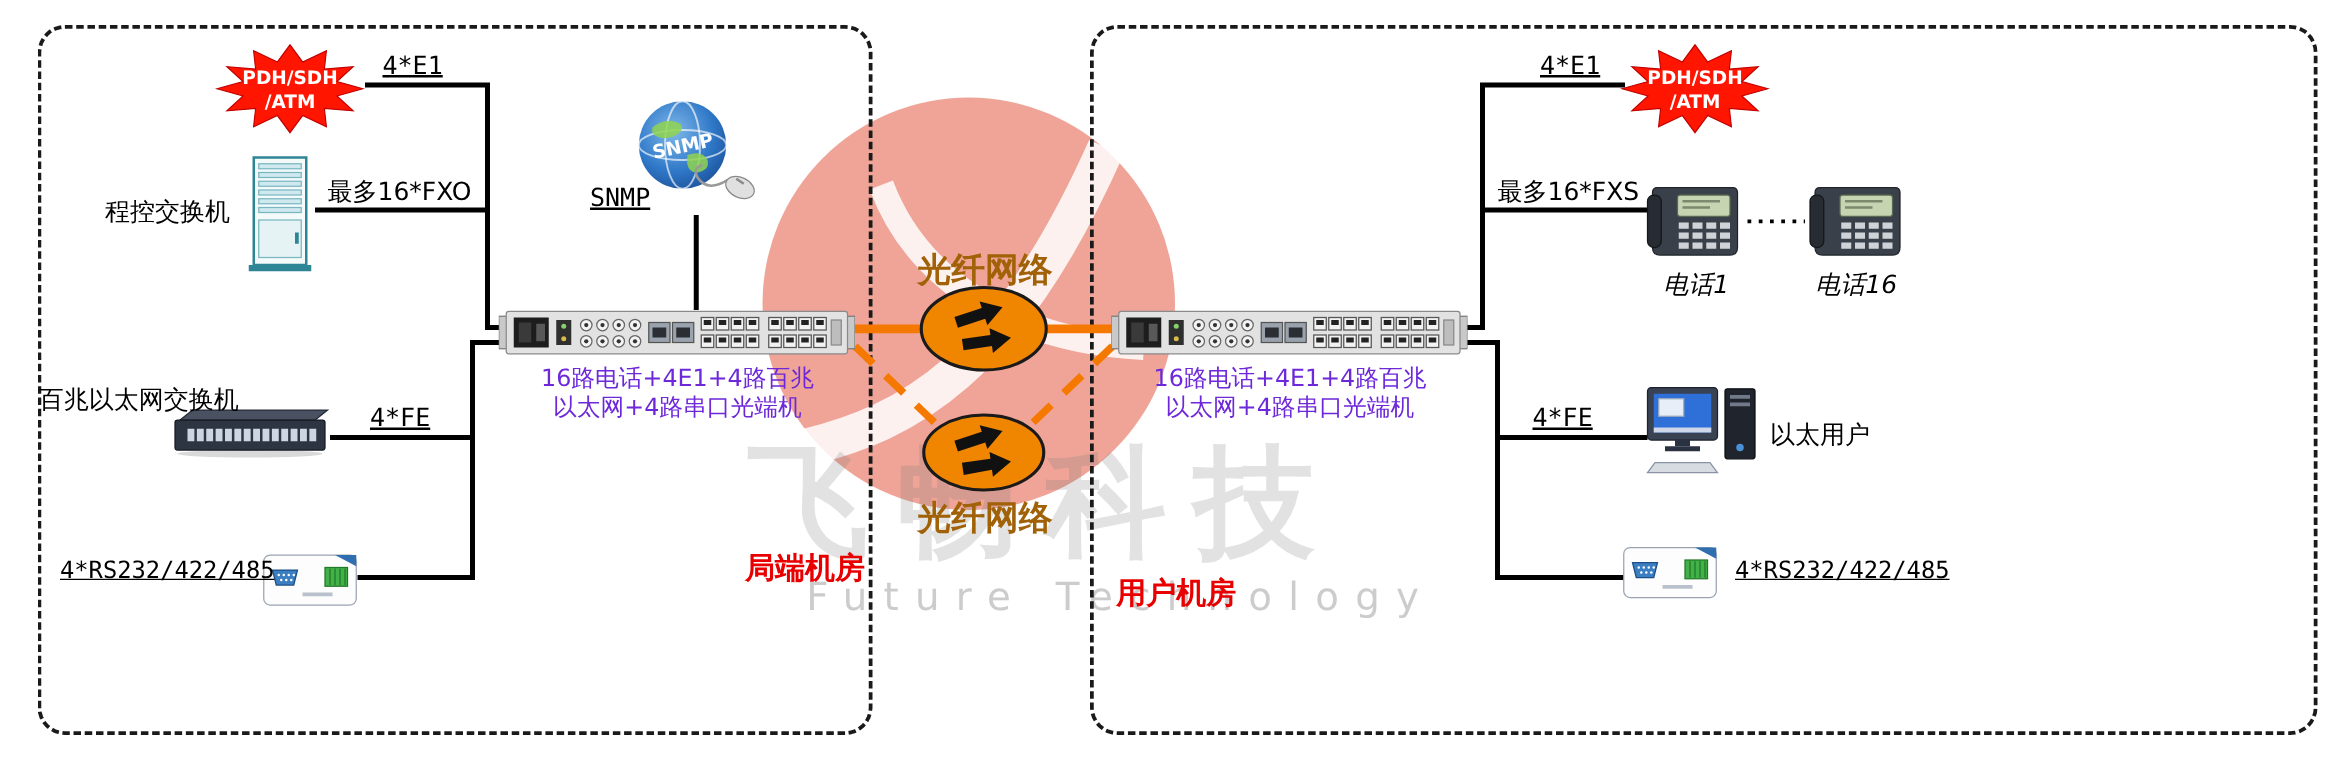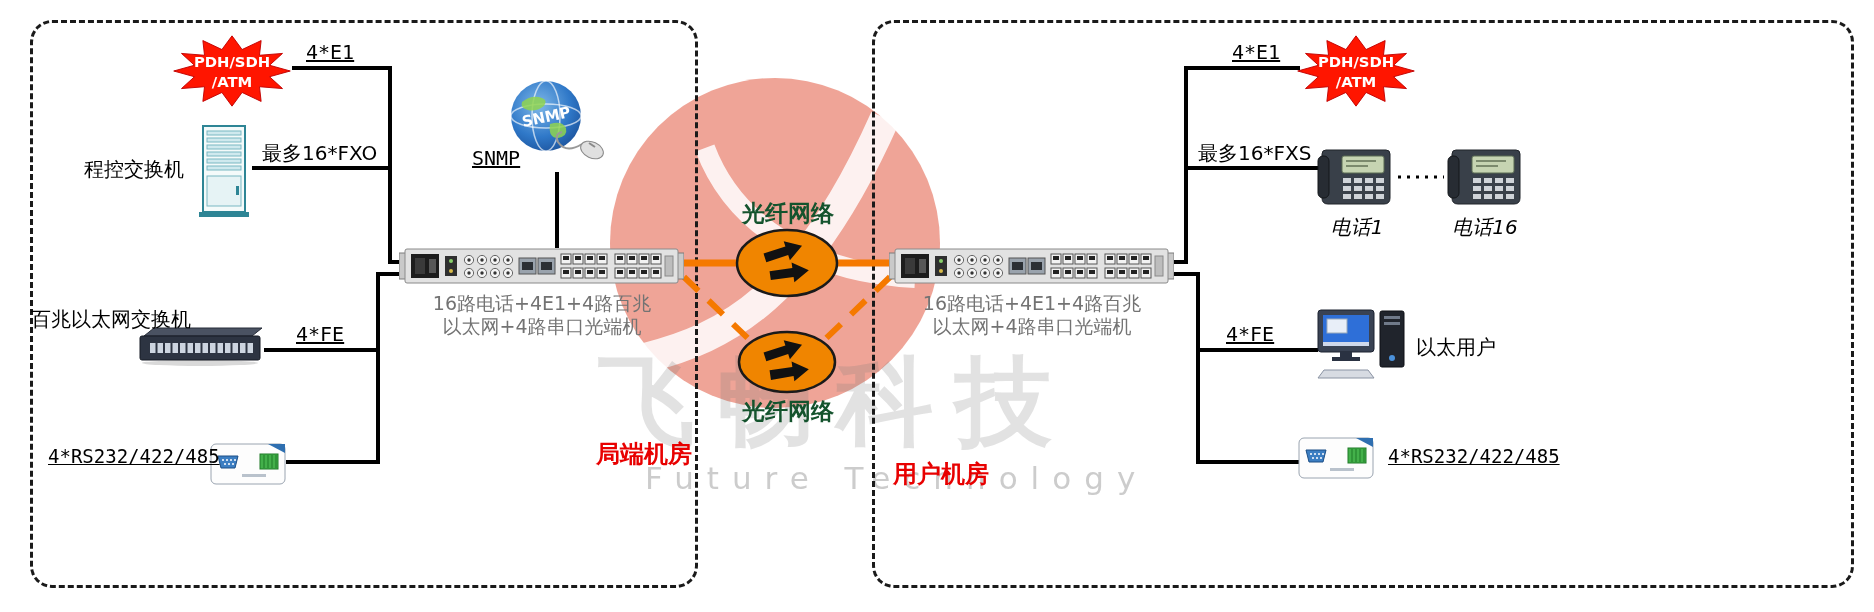--- a/index.html
+++ b/index.html
@@ -8,23 +8,23 @@
     position:relative; width:1874px; height:612px; overflow:hidden;
     background:#ffffff;
     font-family:"DejaVu Sans","Liberation Sans",sans-serif;
     color:#000;
   }
   .room-box { position:absolute; border:3px dashed #1a1a1a; border-radius:22px; z-index:1; }
   #lines   { position:absolute; left:0; top:0; z-index:2; }
   .device  { position:absolute; z-index:3; }
   .label   { position:absolute; z-index:4; font-size:20px; white-space:nowrap; color:#000; }
   .mono    { font-family:"DejaVu Sans Mono","Liberation Mono",monospace; font-weight:500;text-decoration:underline; }
-  .caption { position:absolute; z-index:4; text-align:center; font-size:19px; line-height:23px; color:#737373; }
+  .caption { position:absolute; z-index:4; text-align:center; font-size:19px; line-height:23px; color:#6d28d9; }
   .room-label  { position:absolute; z-index:4; font-size:24px; font-weight:600; color:#e80000; white-space:nowrap;font-family:Liberation Serif, serif; }
-  .fiber-label { position:absolute; z-index:4; font-size:23px; font-weight:700; color:#14532d; text-align:center; }
+  .fiber-label { position:absolute; z-index:4; font-size:27px; font-weight:700; color:#a16207; text-align:center; }
   .center { text-align:center;font-style:italic; }
   
   .wm { position:absolute; z-index:0; }
   .wm-cn { position:absolute; z-index:0; font-size:97px; font-weight:700; letter-spacing:22px;
            color:rgba(125,125,125,0.22); white-space:nowrap; }
   .wm-en { position:absolute; z-index:0; font-size:31px; letter-spacing:13px;
            color:rgba(170,170,170,0.60); white-space:nowrap;margin-top:28px; }
 </style>
 </head>
 <body>

